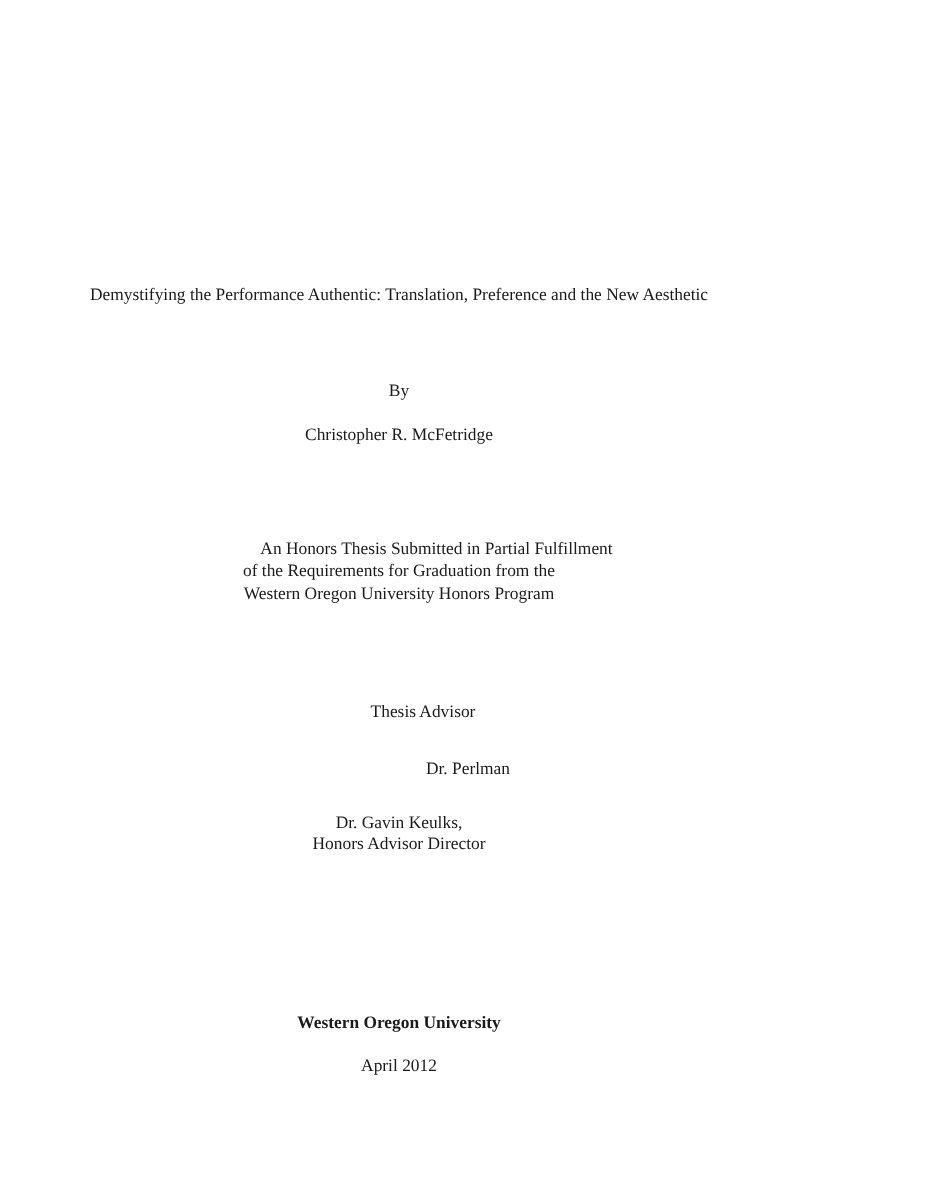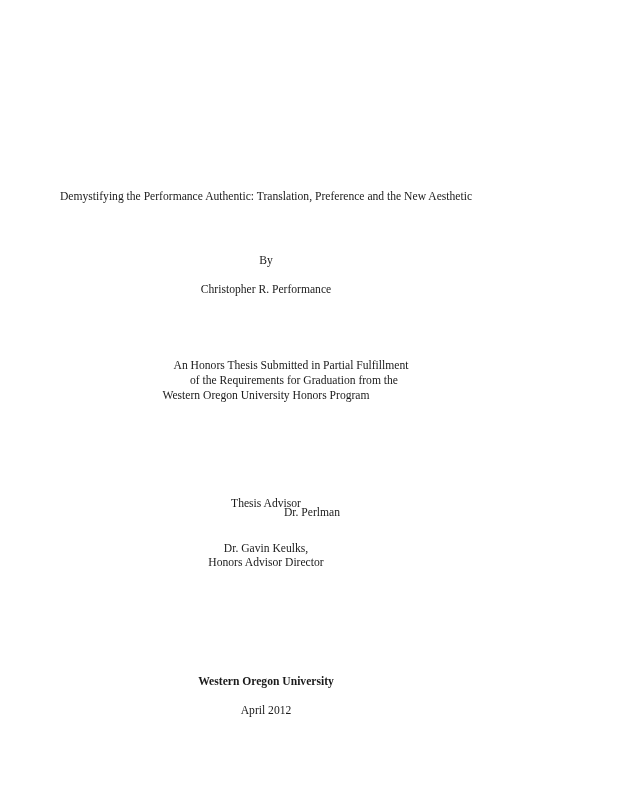--- a/index.html
+++ b/index.html
@@ -25,27 +25,27 @@
       white-space: nowrap;
     }
   </style>
 </head>
 <body>
 
 <div>
   <div class="line" style="top:190px;">Demystifying the Performance Authentic: Translation, Preference and the New Aesthetic</div>
 
   <div class="line" style="top:254px;">By</div>
-  <div class="line" style="top:283px;">Christopher R. Performance</div>
+  <div class="line" style="top:283px;">Christopher R. McFetridge</div>
 
   <div class="line" style="top:359px;margin-left:25px;">An Honors Thesis Submitted in Partial Fulfillment</div>
-  <div class="line" style="top:374px;padding-left:28px;">of the Requirements for Graduation from the</div>
+  <div class="line" style="top:374px;">of the Requirements for Graduation from the</div>
   <div class="line" style="top:389px;">Western Oregon University Honors Program</div>
 
   <div class="line" style="top:506px;margin-left:46px;">Dr. Perlman</div>
-  <div class="line" style="top:497px;">Thesis Advisor</div>
+  <div class="line" style="top:468px;padding-left:16px;">Thesis Advisor</div>
 
   <div class="line" style="top:542px;">Dr. Gavin Keulks,</div>
   <div class="line" style="top:556px;">Honors Advisor Director</div>
 
   <div class="line" style="top:675px;font-weight:bold;">Western Oregon University</div>
   <div class="line" style="top:704px;">April 2012</div>
 </div>
 
 </body></html>

